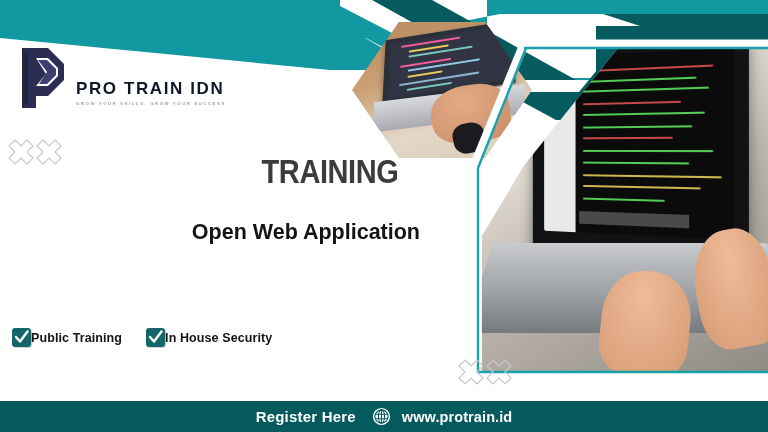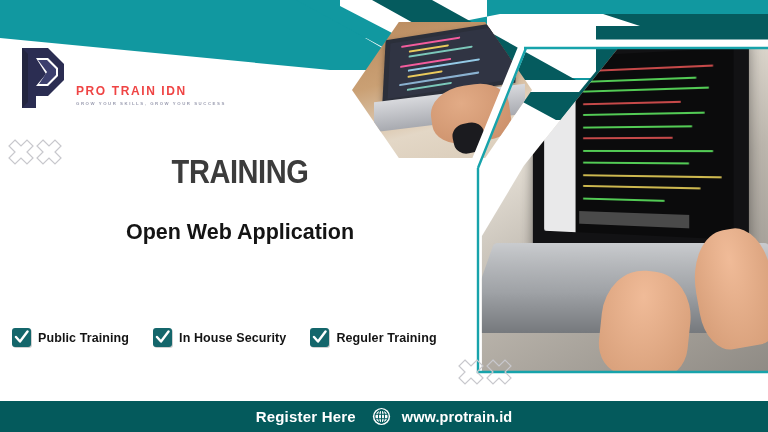--- a/index.html
+++ b/index.html
@@ -22,54 +22,54 @@
   .layer svg{display:block;}
 
   
   #logo-block{
     position:absolute; left:14px; top:44px;
     display:flex; align-items:flex-end; gap:6px;
   }
   #logo-mark{width:56px;height:68px;flex:0 0 auto;}
   #logo-text-wrap{padding-bottom:6px;}
   #logo-name{
-    font-size:12px; font-weight:bold; color:#ef4444;
+    font-size:17px; font-weight:bold; color:#0f172a;
     letter-spacing:1.6px; line-height:1; white-space:nowrap;
   }
   #logo-tagline{
     font-size:4.3px; color:#9b9db0; letter-spacing:1.55px;
     margin-top:4px; white-space:nowrap; font-weight:bold;
   }
 
   
   .xdeco{position:absolute;}
 
   
   #headline-block{
     position:absolute; left:60px; top:155px; width:360px;
-    text-align:center;
+    text-align:right;
   }
   #training-word{
     font-size:33px; font-weight:bold; color:#3c3c3c;
     letter-spacing:-0.5px; line-height:1;
     transform:scaleX(0.88); transform-origin:center;
   }
   #course-title{
     margin-top:29px;
     font-size:21.5px; font-weight:bold; color:#141414;
     line-height:1.45;
   }
   #course-title .ln{display:block;}
 
   
   #options-row{
     position:absolute; left:12px; top:328px;
     display:flex; align-items:center; gap:24px;
   }
-  .opt{display:flex;align-items:center;gap:7px;}
+  .opt{display:flex;align-items:center;gap:0;}
   .cbox{
     width:19px;height:19px;flex:0 0 auto;
     background:#14666b;border-radius:3px;
     position:relative;
     box-shadow:1px 1px 0 rgba(0,0,0,0.18);
   }
   .cbox svg{position:absolute;left:2px;top:2px;}
   .opt-label{
     font-size:12.5px;font-weight:bold;color:#141414;
     white-space:nowrap;letter-spacing:0.1px;
@@ -253,28 +253,20 @@
 
     <div class="opt">
       <span class="cbox">
         <svg width="15" height="15" viewBox="0 0 15 15" xmlns="http://www.w3.org/2000/svg">
           <path d="M2 7 L6 11.5 L13.5 1.5" fill="none" stroke="#ffffff" stroke-width="2.4" stroke-linecap="round" stroke-linejoin="round"></path>
         </svg>
       </span>
       <span class="opt-label">In House Security</span>
     </div>
 
-    <div class="opt">
-      <span class="cbox">
-        <svg width="15" height="15" viewBox="0 0 15 15" xmlns="http://www.w3.org/2000/svg">
-          <path d="M2 7 L6 11.5 L13.5 1.5" fill="none" stroke="#ffffff" stroke-width="2.4" stroke-linecap="round" stroke-linejoin="round"></path>
-        </svg>
-      </span>
-      <span class="opt-label">Reguler Training</span>
-    </div>
 
   </div>
 
   <div id="footer">
     <span id="register-here">Register Here</span>
     <span id="web-group">
       <span id="globe-icon">
         <svg width="19" height="19" viewBox="0 0 19 19" xmlns="http://www.w3.org/2000/svg">
           <circle cx="9.5" cy="9.5" r="8.6" fill="#ffffff"></circle>
           <circle cx="9.5" cy="9.5" r="6.6" fill="none" stroke="#045a5c" stroke-width="1.1"></circle>

